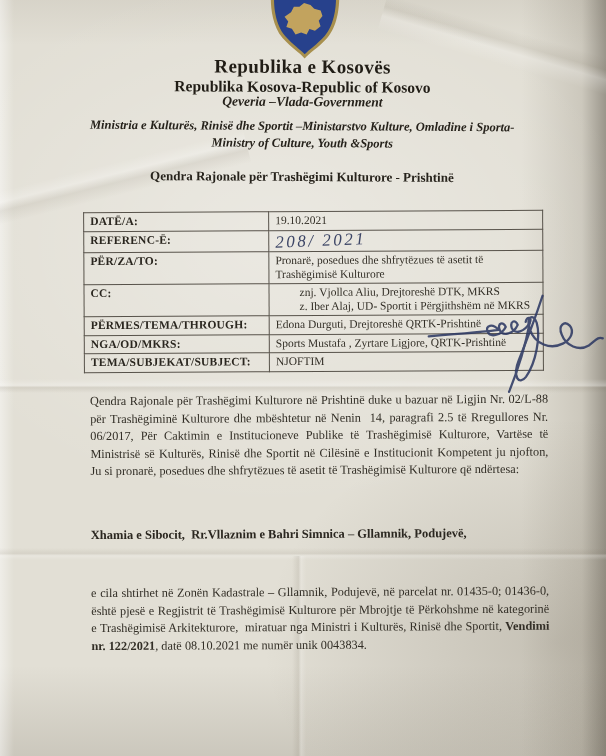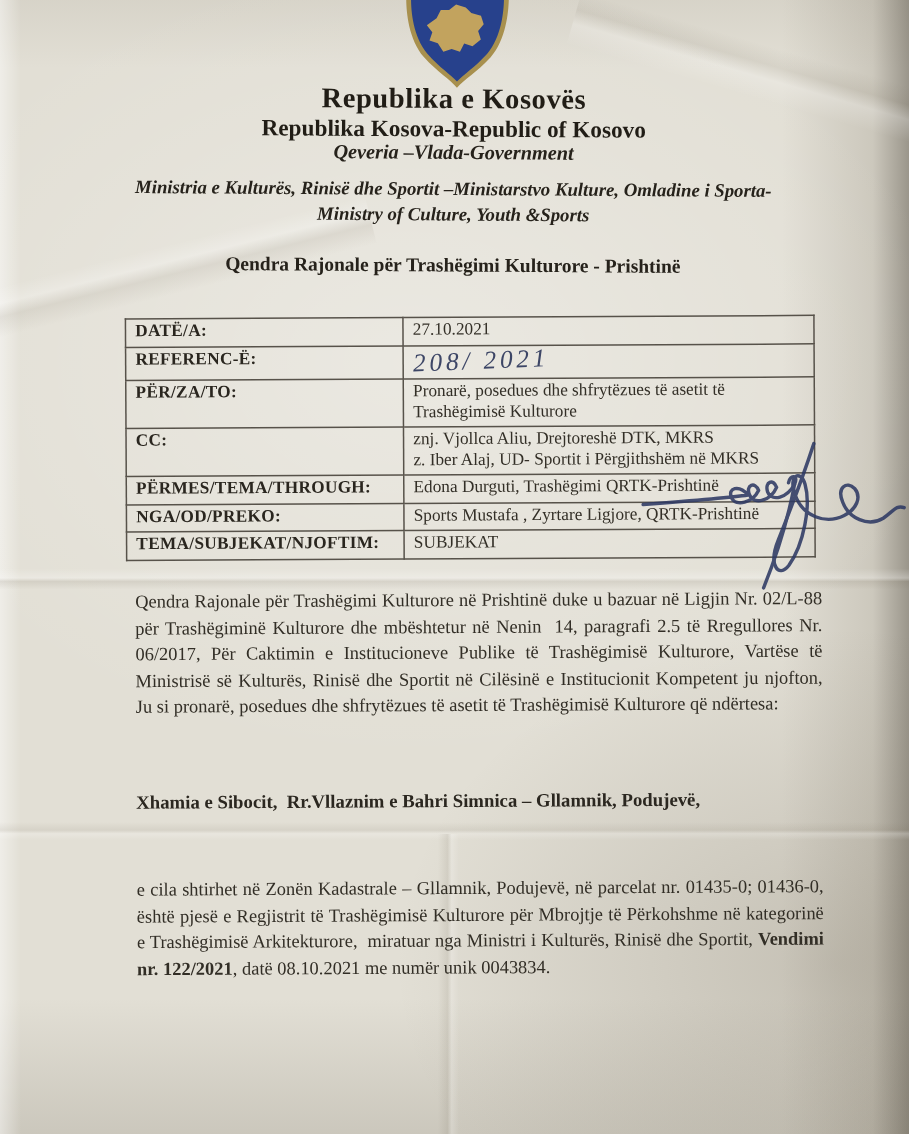--- a/index.html
+++ b/index.html
@@ -49,21 +49,21 @@
     border-collapse:collapse;table-layout:fixed;
     font-size:11.5px;color:#332f27;
   }
   table.memo td{
     border:1px solid #57524a;
     padding:2px 6px 2px 6px;vertical-align:top;line-height:13.5px;
     overflow:visible;
   }
   td.lbl{width:172px;font-weight:bold;letter-spacing:0.2px;color:#2a261f;}
   td.val{width:261px;}
-  .nowrapline{white-space:nowrap;}
+  .nowrapline{white-space:nowrap;margin-left:24px;}
   .handwrite{
     display:inline-block;font-size:17px;color:#3d4666;
     letter-spacing:2.5px;transform:rotate(-2deg);
     font-style:italic;line-height:16px;
   }
 
   .para{
     position:absolute;left:88px;width:458px;
     font-size:12.3px;line-height:17.6px;text-align:justify;
     white-space:pre-wrap;color:#322e26;
@@ -103,50 +103,50 @@
       <div class="center ministry1">Ministria e Kulturës, Rinisë dhe Sportit –Ministarstvo Kulture, Omladine i Sporta-</div>
       <div class="center ministry2">Ministry of Culture, Youth &amp;Sports</div>
       <div class="center office">Qendra Rajonale për Trashëgimi Kulturore - Prishtinë</div>
     </div>
 
     <div class="mainblocks">
       <table class="memo">
         <tbody>
           <tr>
             <td class="lbl">DATË/A:</td>
-            <td class="val">27.10.2021</td>
+            <td class="val">19.10.2021</td>
           </tr>
           <tr>
             <td class="lbl">REFERENC-Ë:</td>
             <td class="val">
               <span class="handwrite">208/ 2021</span>
             </td>
           </tr>
           <tr>
             <td class="lbl">PËR/ZA/TO:</td>
             <td class="val">Pronarë, posedues dhe shfrytëzues të asetit të Trashëgimisë Kulturore</td>
           </tr>
           <tr>
             <td class="lbl">CC:</td>
             <td class="val">
               <div class="nowrapline">znj. Vjollca Aliu, Drejtoreshë DTK, MKRS</div>
               <div class="nowrapline">z. Iber Alaj, UD- Sportit i Përgjithshëm në MKRS</div>
             </td>
           </tr>
           <tr>
             <td class="lbl">PËRMES/TEMA/THROUGH:</td>
-            <td class="val nowrapline">Edona Durguti, Trashëgimi QRTK-Prishtinë</td>
+            <td class="val nowrapline">Edona Durguti, Drejtoreshë QRTK-Prishtinë</td>
           </tr>
           <tr>
-            <td class="lbl">NGA/OD/PREKO:</td>
+            <td class="lbl">NGA/OD/MKRS:</td>
             <td class="val nowrapline">Sports Mustafa , Zyrtare Ligjore, QRTK-Prishtinë</td>
           </tr>
           <tr>
-            <td class="lbl">TEMA/SUBJEKAT/NJOFTIM:</td>
-            <td class="val">SUBJEKAT</td>
+            <td class="lbl">TEMA/SUBJEKAT/SUBJECT:</td>
+            <td class="val">NJOFTIM</td>
           </tr>
         </tbody>
       </table>
 
       <svg class="signature" viewBox="0 0 180 105" aria-hidden="true">
         <g fill="none" stroke="#2e3a64" stroke-width="2.3" stroke-linecap="round" opacity="0.88">
           <path d="M 2 44 C 30 42 58 40 72 38 C 66 31 58 33 61 40 C 64 46 75 43 79 35 C 77 29 70 31 73 38 C 76 45 87 42 91 33 C 89 27 83 29 85 36 C 88 43 98 40 103 31 C 106 25 100 24 99 30"></path>
           <path d="M 116 4 C 110 22 101 46 92 68 C 85 85 92 94 99 85 C 109 71 114 45 110 31 C 107 21 99 25 103 37 C 108 53 124 58 136 52 C 144 48 148 40 143 34 C 138 29 131 33 135 43 C 139 54 152 60 162 54 C 169 49 171 45 176 47"></path>
           <path d="M 103 31 C 99 52 91 78 82 100"></path>
         </g>

